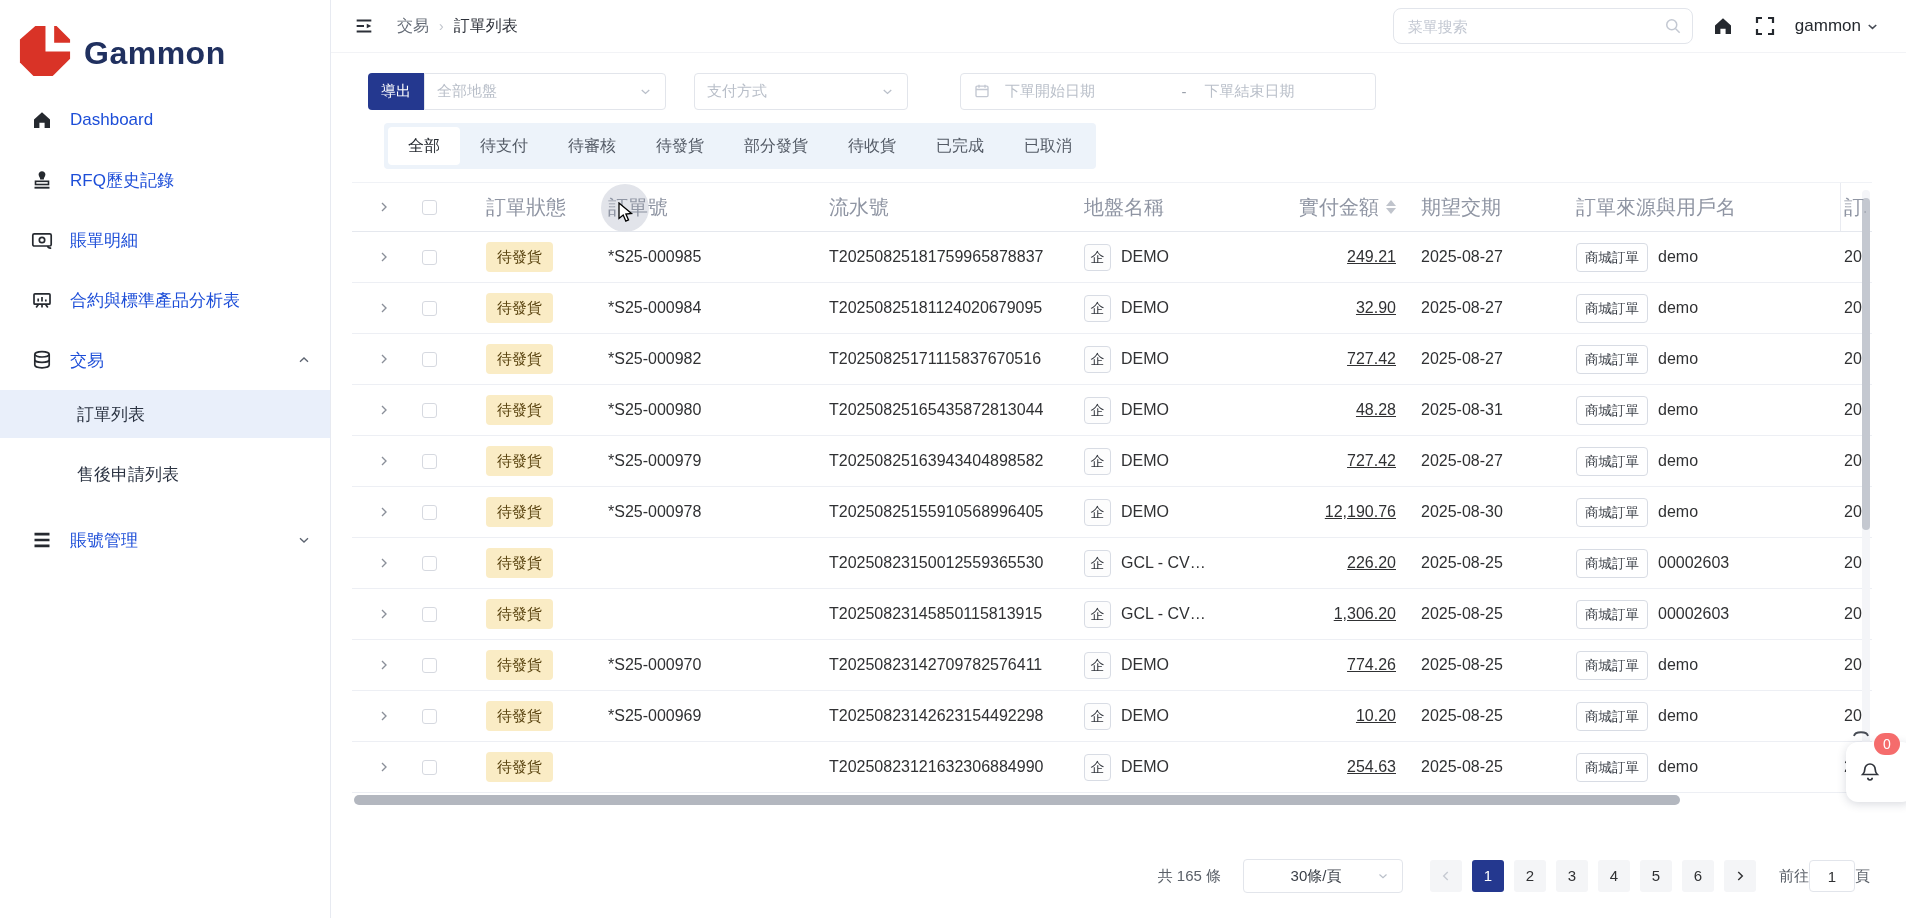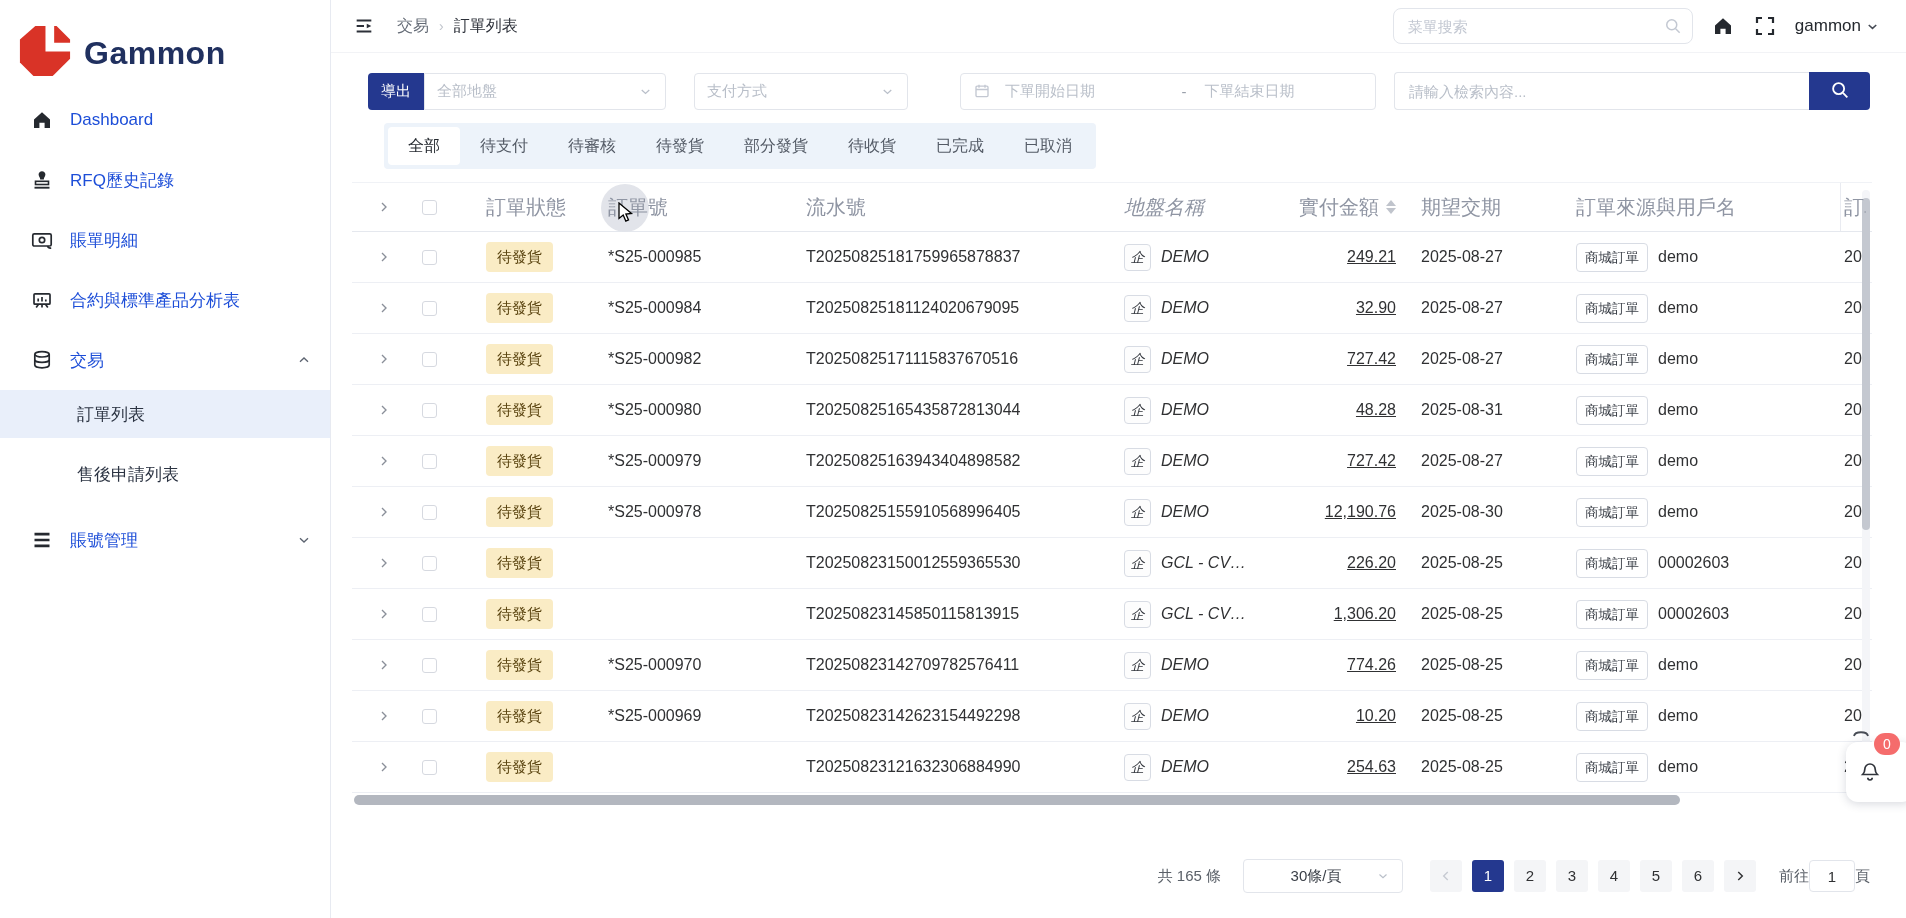--- a/index.html
+++ b/index.html
@@ -62,22 +62,22 @@
   
   .tablewrap { position:absolute; top:182px; left:21px; width:1520px; border-top:1px solid #f0f2f6; }
   .thead { position:relative; height:49px; border-bottom:1px solid #e5e8ee; }
   .trow { position:relative; height:51px; border-bottom:1px solid #edeff4; background:#fff; }
   .cell { position:absolute; top:0; height:100%; display:flex; align-items:center; font-size:16px; color:#303133; white-space:nowrap; }
   .hcell { font-size:20px; color:#8f95a3; z-index:1; }
   .c-exp   { left:24px;  width:20px; }
   .c-cb    { left:70px;  width:20px; }
   .c-status{ left:134px; width:122px; }
   .c-order { left:256px; width:220px; }
-  .c-serial{ left:454px; width:294px; }
-  .c-site  { left:772px; width:160px;font-style:italic; }
+  .c-serial{ left:477px; width:294px; }
+  .c-site  { left:732px; width:160px; }
   .c-amt   { left:922px; width:122px; justify-content:flex-end;text-decoration:underline; }
   .c-exptd { left:1069px; width:150px; }
   .c-src   { left:1224px; width:262px; }
   .c-time  { left:1492px; width:22px; overflow:hidden; }
   .h-amt   { left:862px; width:182px; justify-content:flex-end; }
   .rowchev { width:16px; height:16px; color:#8a8f99; cursor:pointer; }
   .cb { width:15px; height:15px; border:1px solid #d6d9e0; border-radius:3px; background:#fff; cursor:pointer; }
   .badge { height:30px; line-height:30px; padding:0 11px; background:#faecc5; color:#5b4511; border-radius:4px; font-size:15px; }
   .etag { width:27px; height:27px; line-height:25px; text-align:center; border:1px solid #d8dce4; border-radius:4px; background:#fdfdfd; font-size:14px; color:#30343b; margin-right:10px; flex:none; }
   .srctag { height:29px; line-height:27px; padding:0 8px; border:1px solid #d8dce4; border-radius:4px; background:#fff; font-size:13.5px; color:#3a3f47; margin-right:10px; flex:none; }
@@ -263,31 +263,20 @@
       <span class="cal">
         <svg viewBox="0 0 24 24" fill="none" stroke="currentColor" stroke-width="1.8">
             <rect x="4" y="5.5" width="16" height="14" rx="1.5"></rect>
             <path d="M8 3.5v4M16 3.5v4M4 10h16"></path>
           </svg>
       </span>
       <span class="dph">下單開始日期</span>
       <span class="dsep">-</span>
       <span class="dph">下單結束日期</span>
     </div>
-    <div class="searchgrp">
-      <input type="text" placeholder="請輸入檢索內容..." style="">
-      <button class="btn-search">
-        <span>
-          <svg viewBox="0 0 24 24" fill="none" stroke="#fff" stroke-width="2">
-              <circle cx="10.5" cy="10.5" r="6"></circle>
-              <path d="M15.2 15.2 20 20"></path>
-            </svg>
-        </span>
-      </button>
-    </div>
   </div>
 
   <div class="tabs" id="tabs">
       <span class="tab active">全部</span>
       <span class="tab">待支付</span>
       <span class="tab">待審核</span>
       <span class="tab">待發貨</span>
       <span class="tab">部分發貨</span>
       <span class="tab">待收貨</span>
       <span class="tab">已完成</span>

